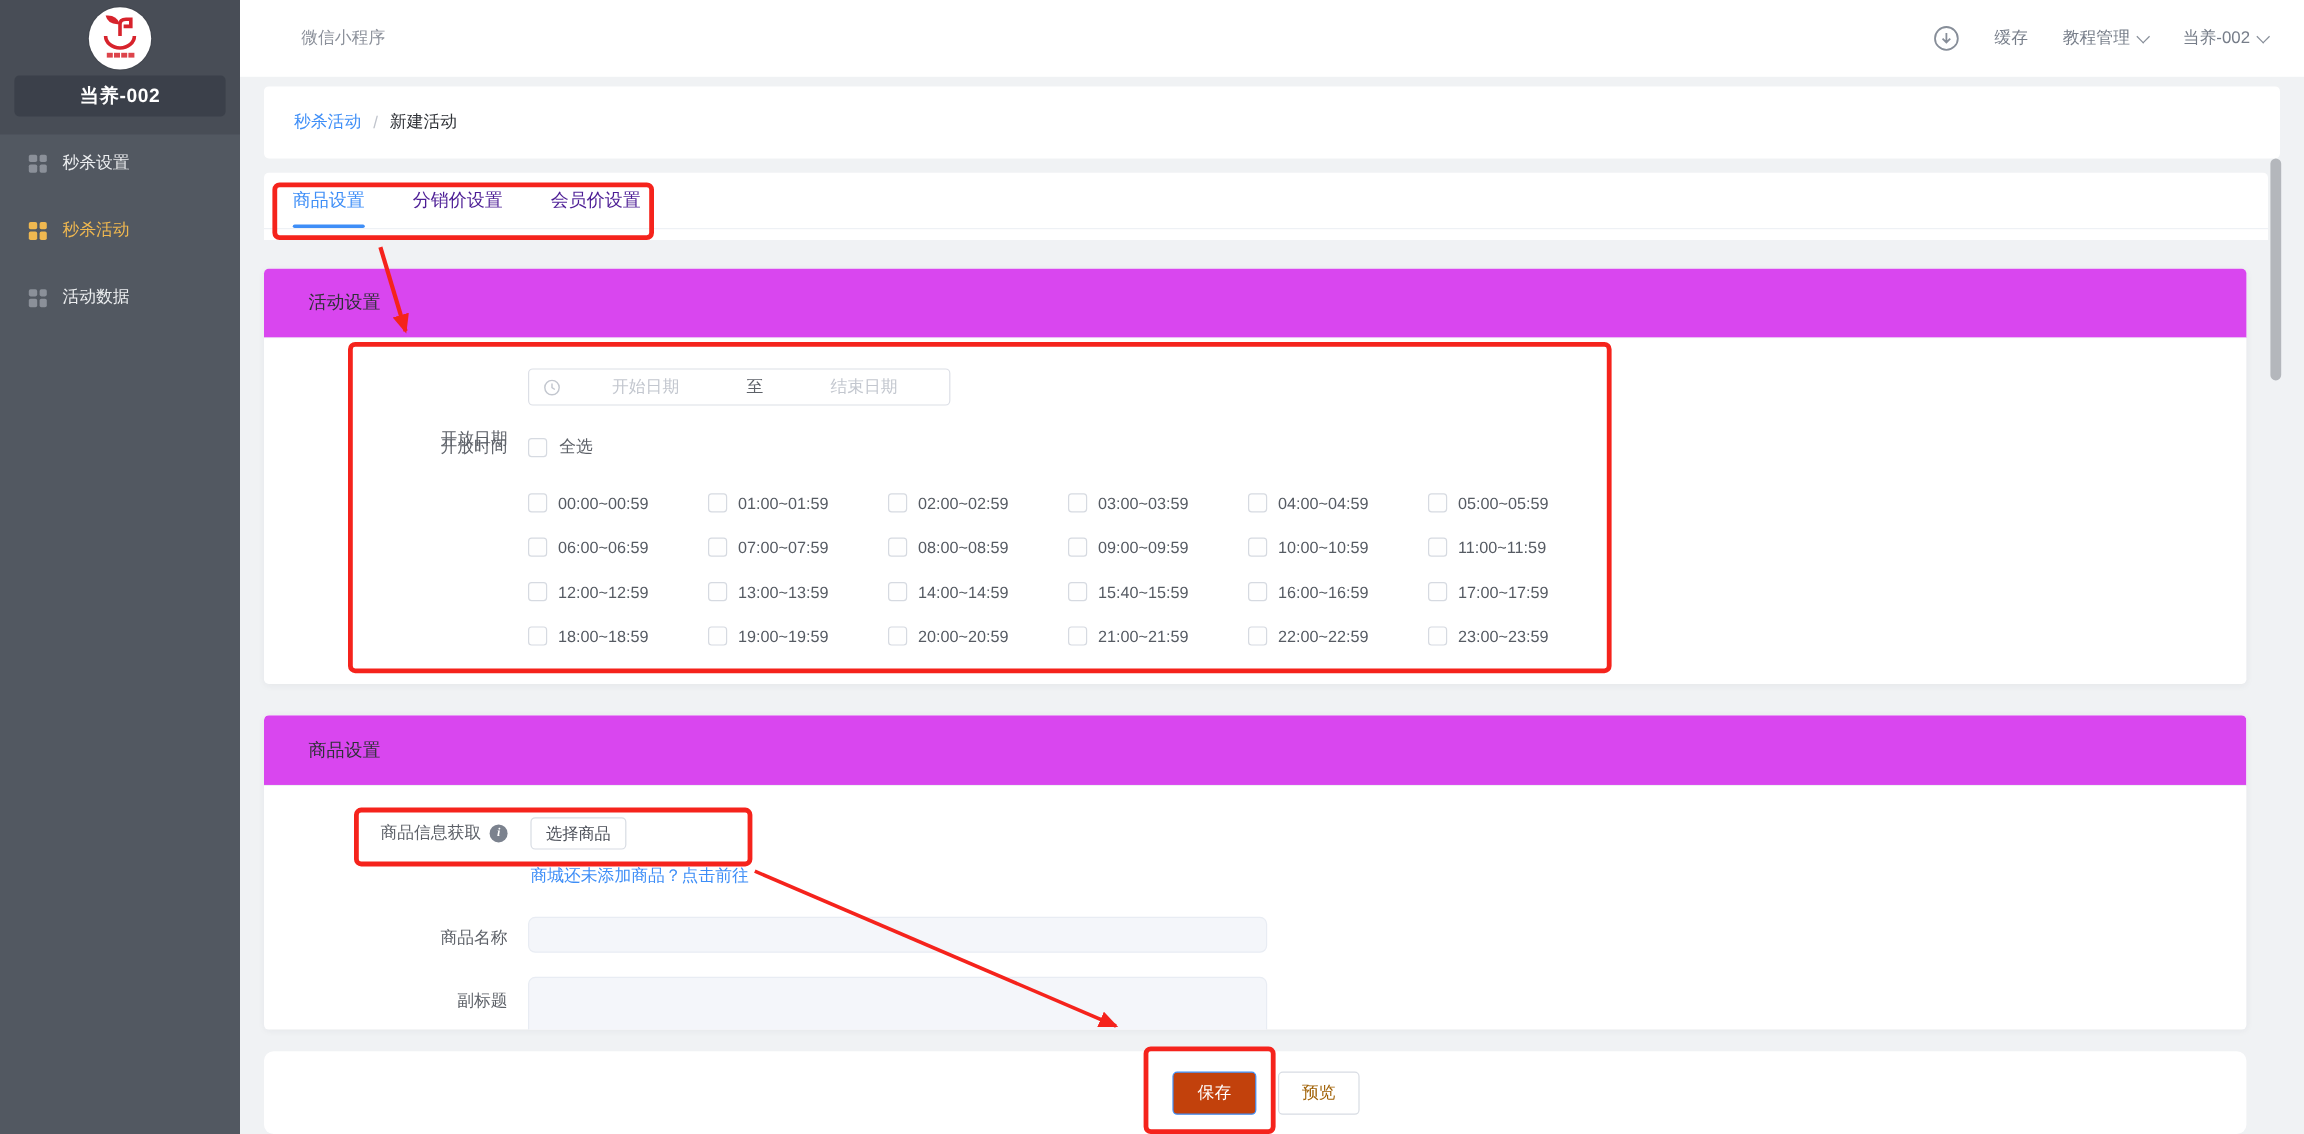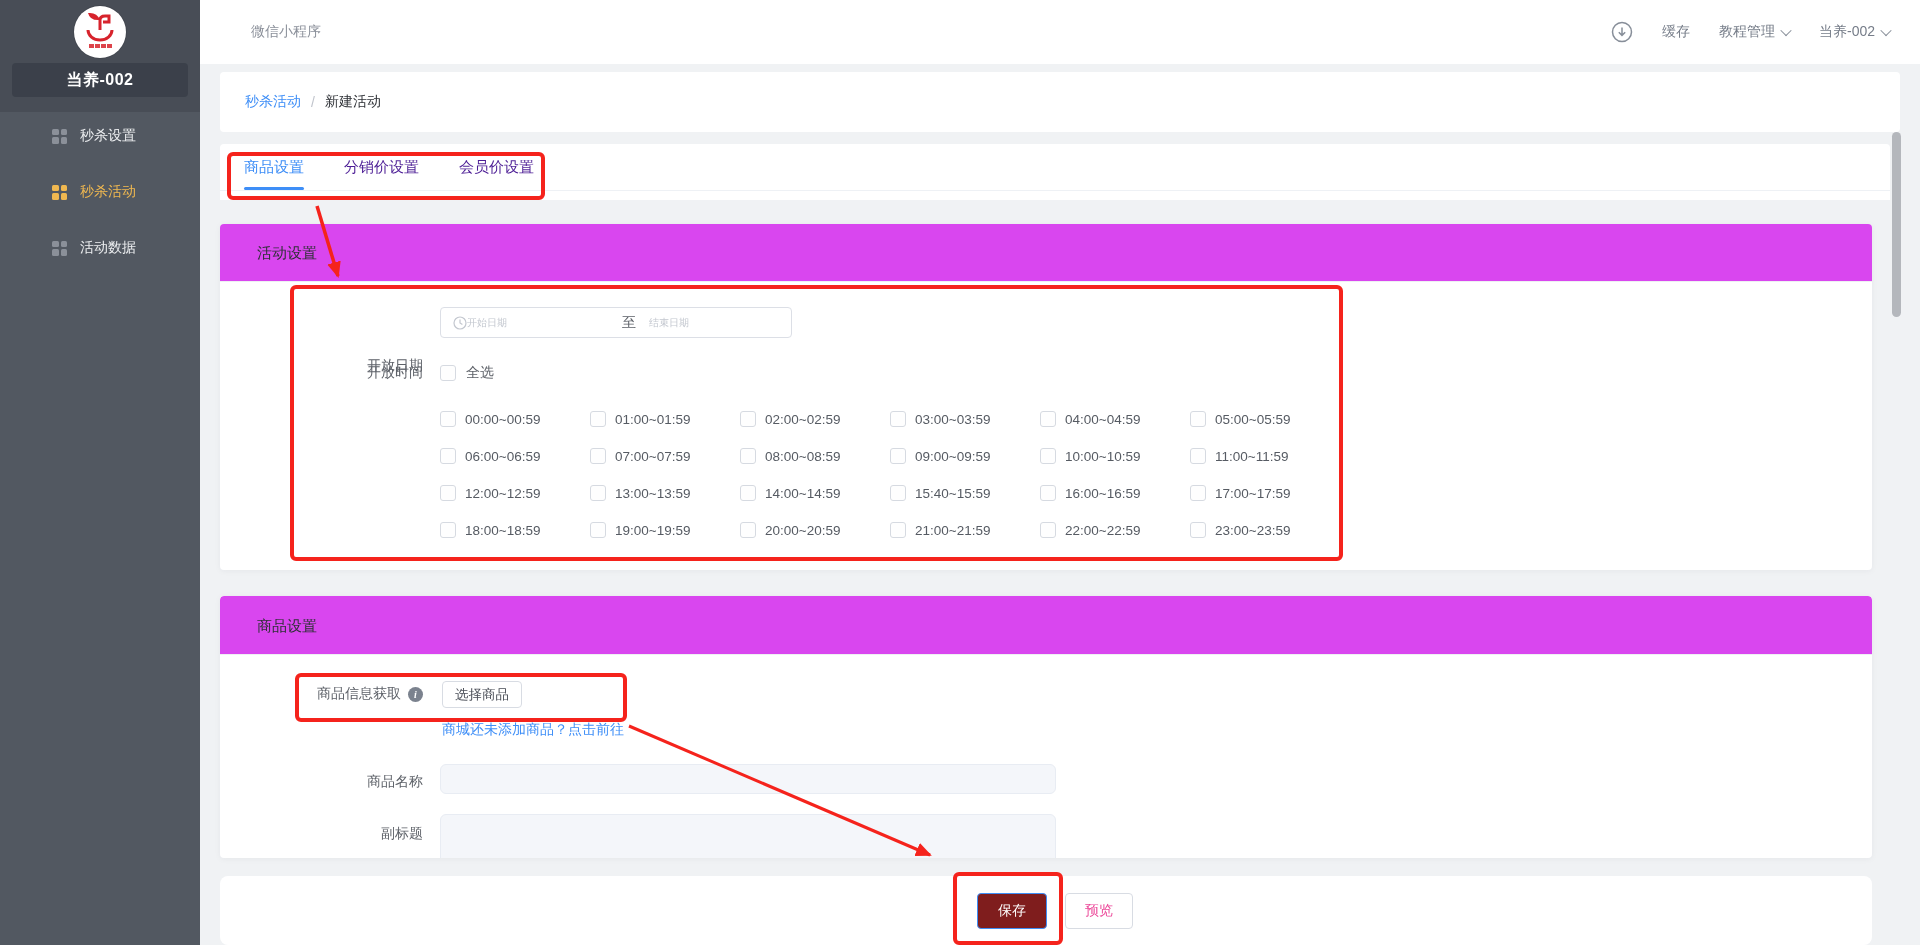--- a/index.html
+++ b/index.html
@@ -5,21 +5,21 @@
   html,body{margin:0;padding:0;background:#f0f2f4;font-family:"Liberation Sans","DejaVu Sans",sans-serif;}
   .root{position:relative;width:1920px;height:945px;overflow:hidden;background:#f0f2f4;}
 
   
   .sidebar{position:absolute;left:0;top:0;width:200px;height:945px;background:#525861;}
   .sidebar-top{position:absolute;left:0;top:0;width:200px;height:112px;background:#484d56;}
   .logo{position:absolute;left:74px;top:6px;width:52px;height:52px;border-radius:50%;background:#fff;
         box-shadow:0 0 0 1px rgba(0,0,0,.08);}
   .store-badge{position:absolute;left:12px;top:63px;width:176px;height:34px;background:#3b404a;border-radius:4px;
         color:#fff;font-size:16px;font-weight:bold;display:flex;align-items:center;justify-content:center;letter-spacing:.5px;}
-  .menu{position:absolute;left:0;top:108px;width:188px;margin-left:28px;}
+  .menu{position:absolute;left:0;top:108px;width:188px;}
   .menu-item{height:56px;display:flex;align-items:center;padding-left:24px;cursor:pointer;color:#eceef0;font-size:14px;}
   .menu-item .grid-icon{width:15px;height:15px;display:grid;grid-template-columns:6.5px 6.5px;grid-template-rows:6.5px 6.5px;gap:2px;margin-right:13px;}
   .menu-item .grid-icon i{background:#8b9099;border-radius:1.5px;}
   .menu-item.active{color:#f0b850;}
   .menu-item.active .grid-icon i{background:#f0b850;}
 
   
   .topbar{position:absolute;left:200px;top:0;width:1720px;height:64px;background:#fff;display:flex;align-items:center;}
   .app-title{margin-left:51px;font-size:14px;color:#8b909a;}
   .topbar-right{position:absolute;right:30px;top:0;height:64px;display:flex;align-items:center;gap:29px;color:#767d89;font-size:14px;}
@@ -52,21 +52,21 @@
   .card-product{left:220px;top:596px;width:1652px;height:262px;overflow:hidden;}
   .card-product .card-header{height:59px;line-height:59px;}
   .card-product .card-body{height:203px;}
 
   .form-label{position:absolute;left:0;width:203px;text-align:right;font-size:14px;color:#5d6168;}
 
   
   .date-range{position:absolute;left:220px;top:25px;width:352px;height:31px;border:1px solid #dcdfe6;border-radius:4px;
         background:#fff;display:flex;align-items:center;box-sizing:border-box;cursor:text;}
   .date-range .clock{margin-left:12px;flex:0 0 auto;display:flex;}
-  .date-range .ph{flex:1;font-size:10px;color:#c3c7cf;}
+  .date-range .ph{flex:1;text-align:center;font-size:14px;color:#c3c7cf;}
   .date-range .zhi{width:40px;text-align:center;font-size:14px;color:#5d6168;}
 
   
   .cb{display:inline-block;width:16px;height:16px;border:1px solid #d6dae1;border-radius:3px;background:#fefefe;box-sizing:border-box;flex:0 0 auto;}
   .select-all{position:absolute;left:220px;top:82px;display:flex;align-items:center;gap:10px;font-size:14px;color:#5d6168;cursor:pointer;}
   .slot-grid{position:absolute;left:220px;top:129px;display:grid;grid-template-columns:repeat(6,150px);row-gap:21px;}
   .slot{display:flex;align-items:center;gap:9px;font-size:13.5px;color:#565b63;cursor:pointer;height:16px;}
 
   
   .info-label-row{position:absolute;left:0;top:25px;width:203px;height:28px;display:flex;align-items:center;justify-content:flex-end;gap:7px;font-size:14px;color:#5d6168;}
@@ -79,22 +79,22 @@
         font-size:14px;color:#333;padding:0 10px;font-family:inherit;}
   .input-name{top:109px;width:616px;height:30px;}
   .input-subtitle{top:159px;width:616px;height:120px;resize:none;padding-top:8px;}
   .label-name{top:111px;height:30px;line-height:30px;}
   .label-subtitle{top:163px;height:30px;line-height:30px;}
 
   
   .footer-card{position:absolute;left:220px;top:876px;width:1652px;height:69px;background:#fff;border-radius:8px;
         display:flex;align-items:center;justify-content:center;gap:18px;transform:translateX(0);}
   .footer-inner{display:flex;gap:18px;transform:translateX(9px);}
-  .btn-save{width:70px;height:36px;background:#7f1d1d;border:1px solid #3e8ef7;border-radius:4px;color:#fff;font-size:14px;cursor:pointer;font-family:inherit;}
-  .btn-preview{width:68px;height:36px;background:#fff;border:1px solid #d8dce3;border-radius:4px;color:#ec4899;font-size:14px;cursor:pointer;font-family:inherit;}
+  .btn-save{width:70px;height:36px;background:#c2410c;border:1px solid #3e8ef7;border-radius:4px;color:#fff;font-size:14px;cursor:pointer;font-family:inherit;}
+  .btn-preview{width:68px;height:36px;background:#fff;border:1px solid #d8dce3;border-radius:4px;color:#a16207;font-size:14px;cursor:pointer;font-family:inherit;}
 
   
   .scroll-thumb{position:absolute;left:1892px;top:132px;width:9px;height:185px;background:#b4b7bc;border-radius:4.5px;cursor:pointer;}
 
   
   .anno{position:absolute;border:4px solid #f5231c;border-radius:6px;pointer-events:none;}
   .anno-tabs{left:227px;top:152px;width:310px;height:40px;}
   .anno-form{left:290px;top:285px;width:1045px;height:268px;}
   .anno-info{left:295px;top:673px;width:324px;height:41px;}
   .anno-save{left:953px;top:872px;width:102px;height:65px;}

